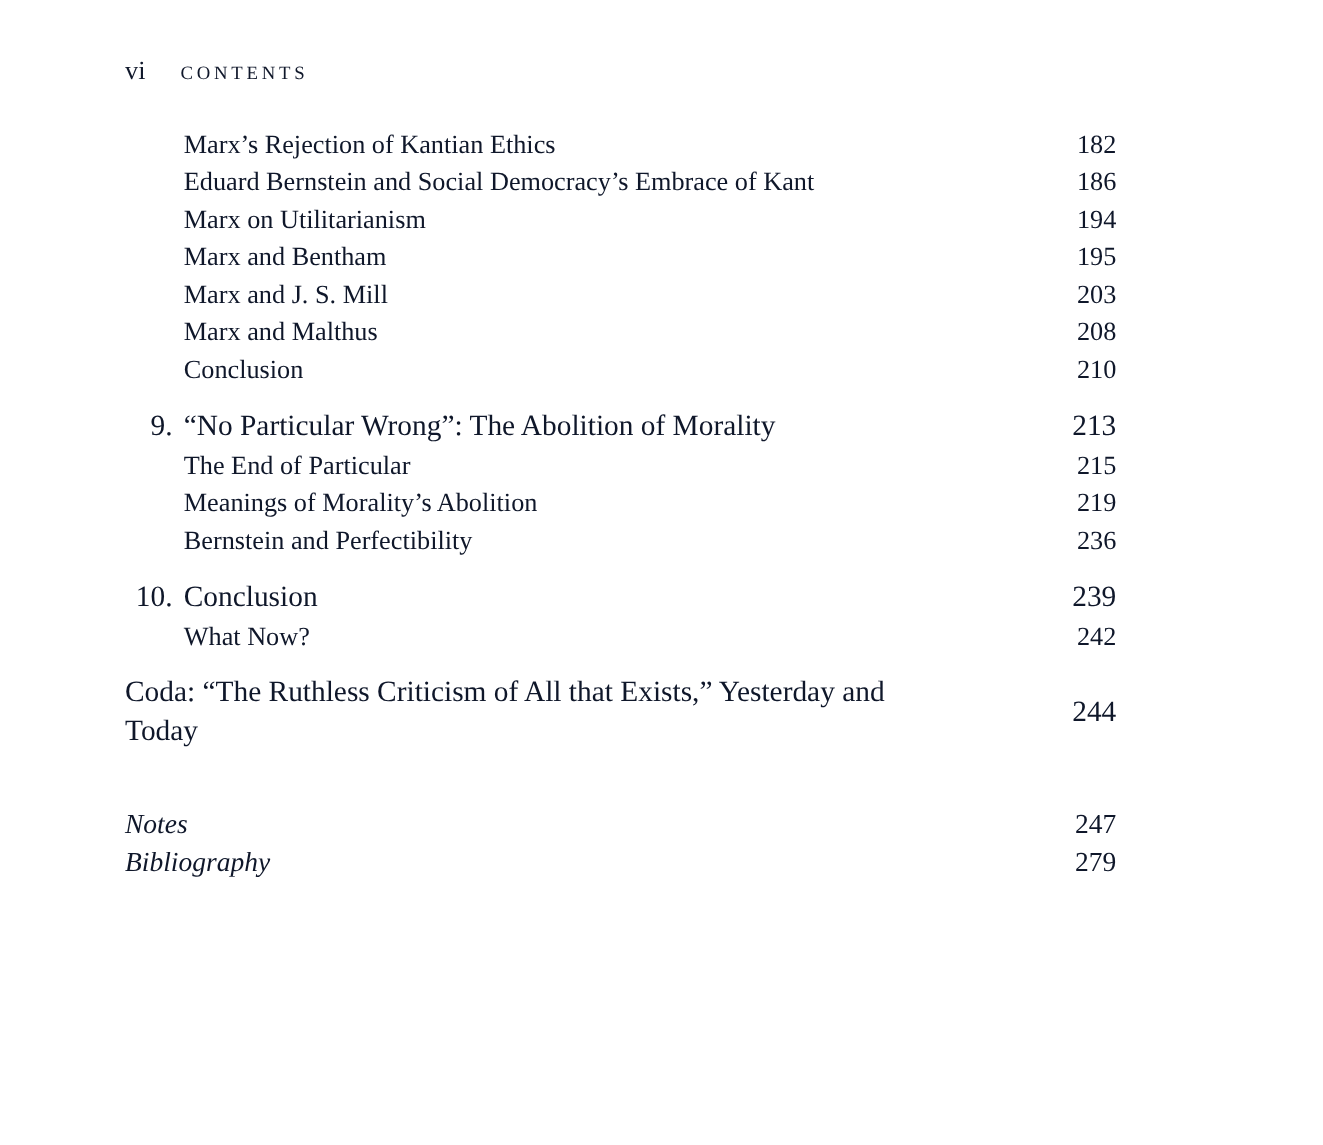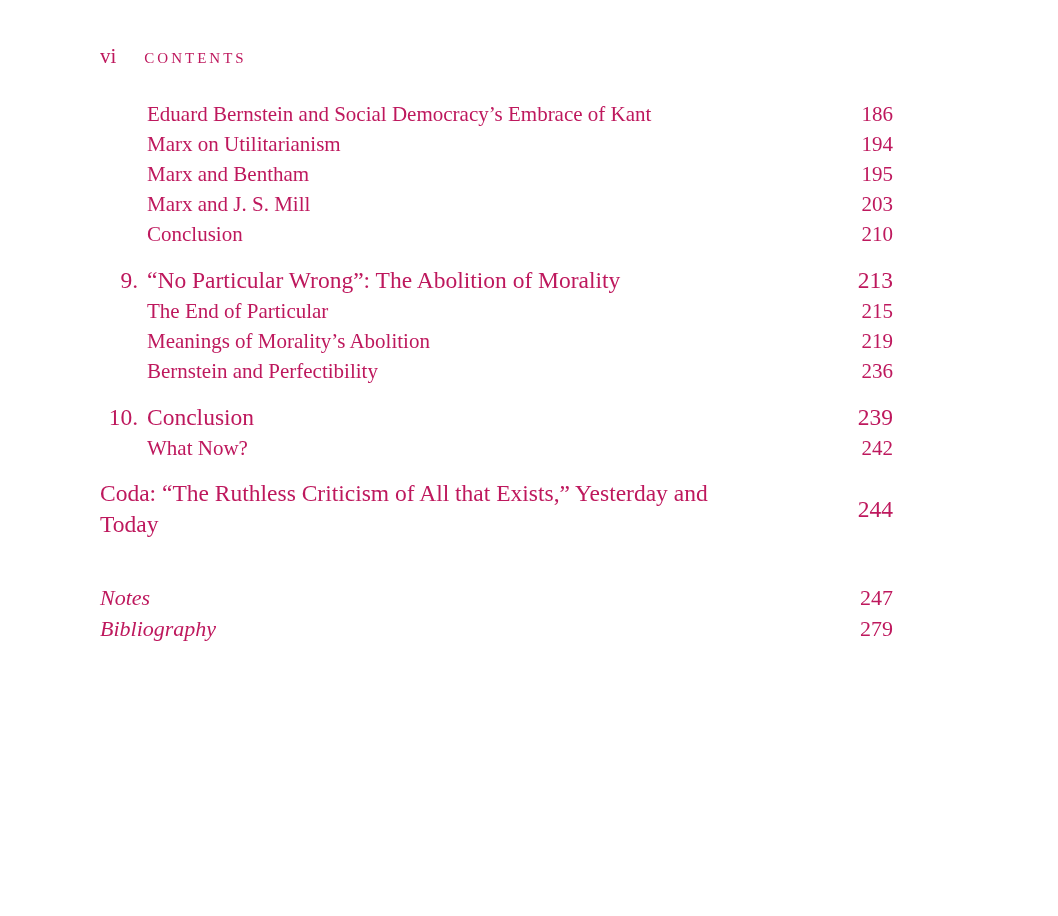--- a/index.html
+++ b/index.html
@@ -3,21 +3,21 @@
 <meta charset="utf-8">
 <style>
   * { margin: 0; padding: 0; box-sizing: border-box; }
   html, body { background: #ffffff; }
   .page {
     position: relative;
     width: 1058px;
     height: 916px;
     background: #ffffff;
     font-family: "Liberation Serif", "DejaVu Serif", serif;
-    color: #be185d;
+    color: #0f172a;
     overflow: hidden;
     border-radius: 15px;
   }
   .content {
     position: absolute;
     left: 100px;
     top: 44px;
     width: 793px; 
   }
   .running-head {
@@ -87,34 +87,42 @@
   <div class="content">
 
     <div class="running-head">
       <span class="folio">vi</span>
       <span class="head-title">CONTENTS</span>
     </div>
 
     <div class="toc">
 
       <div class="row sub">
+        <span class="title">Marx’s Rejection of Kantian Ethics</span>
+        <span class="pagenum">182</span>
+      </div>
+      <div class="row sub">
         <span class="title">Eduard Bernstein and Social Democracy’s Embrace of Kant</span>
         <span class="pagenum">186</span>
       </div>
       <div class="row sub">
         <span class="title">Marx on Utilitarianism</span>
         <span class="pagenum">194</span>
       </div>
       <div class="row sub">
         <span class="title">Marx and Bentham</span>
         <span class="pagenum">195</span>
       </div>
       <div class="row sub">
         <span class="title">Marx and J. S. Mill</span>
         <span class="pagenum">203</span>
+      </div>
+      <div class="row sub">
+        <span class="title">Marx and Malthus</span>
+        <span class="pagenum">208</span>
       </div>
       <div class="row sub">
         <span class="title">Conclusion</span>
         <span class="pagenum">210</span>
       </div>
 
       <div class="row chapter">
         <span class="num">9.</span>
         <span class="title">“No Particular Wrong”: The Abolition of Morality</span>
         <span class="pagenum">213</span>

